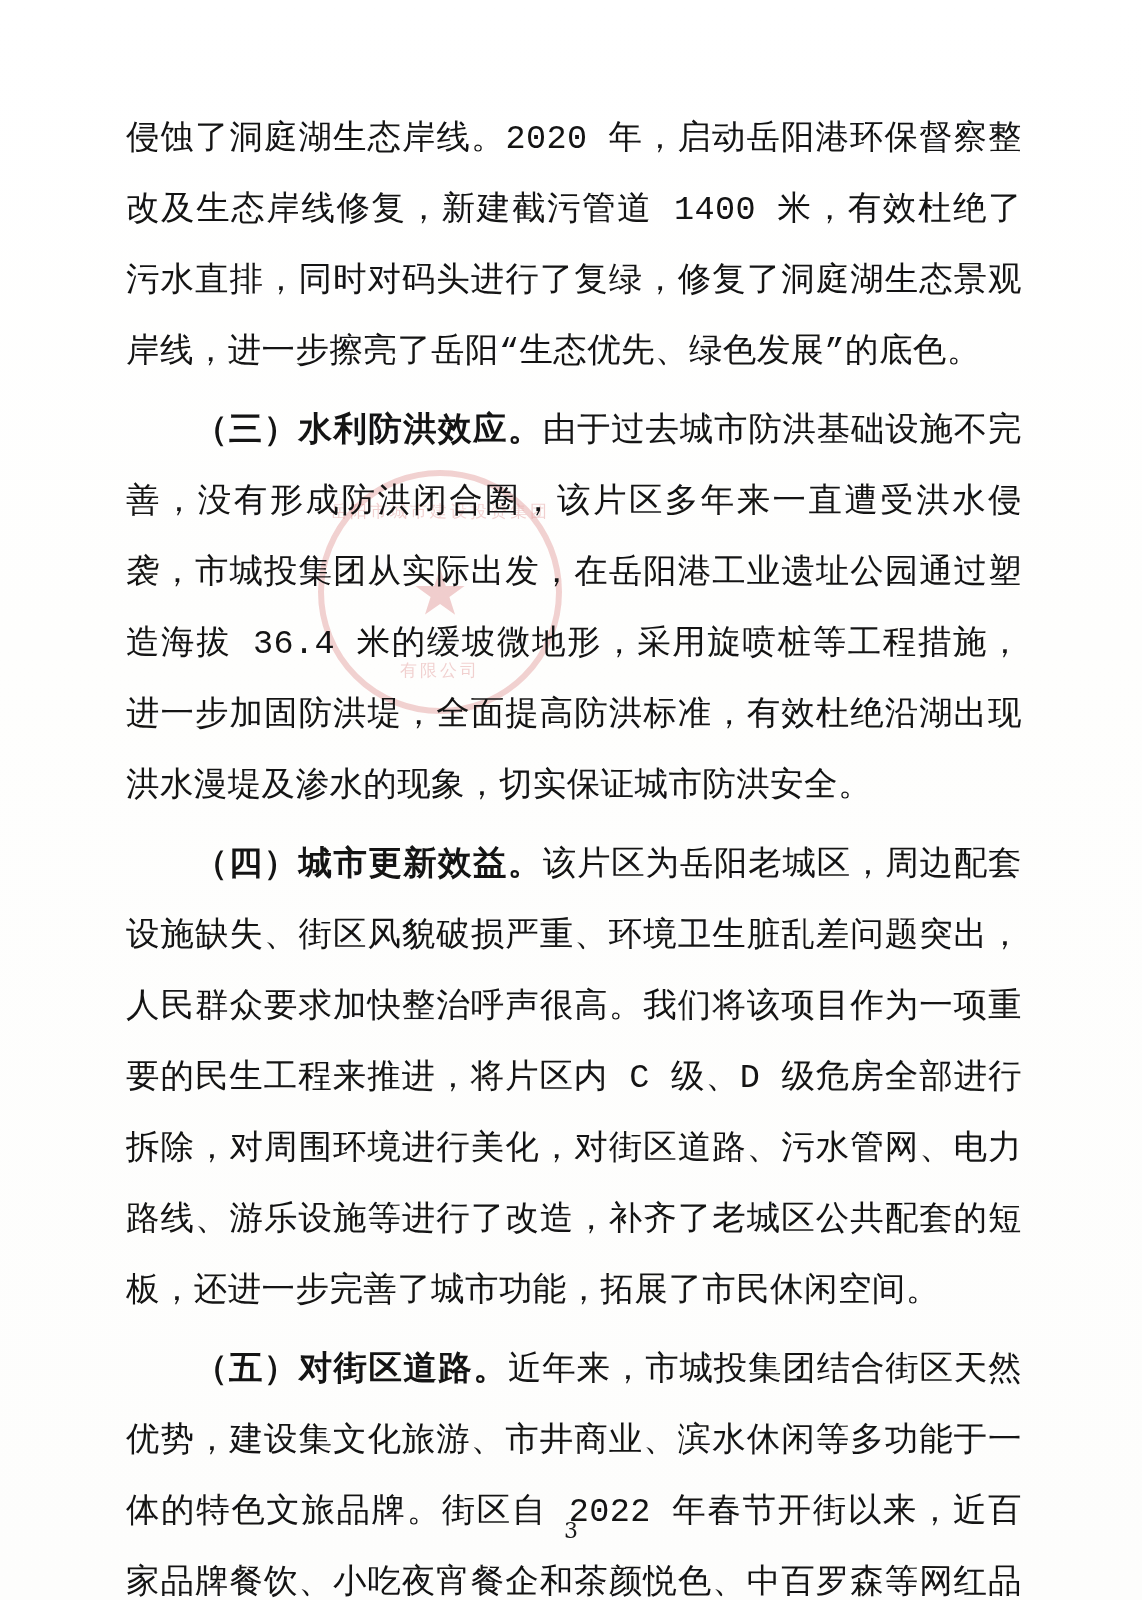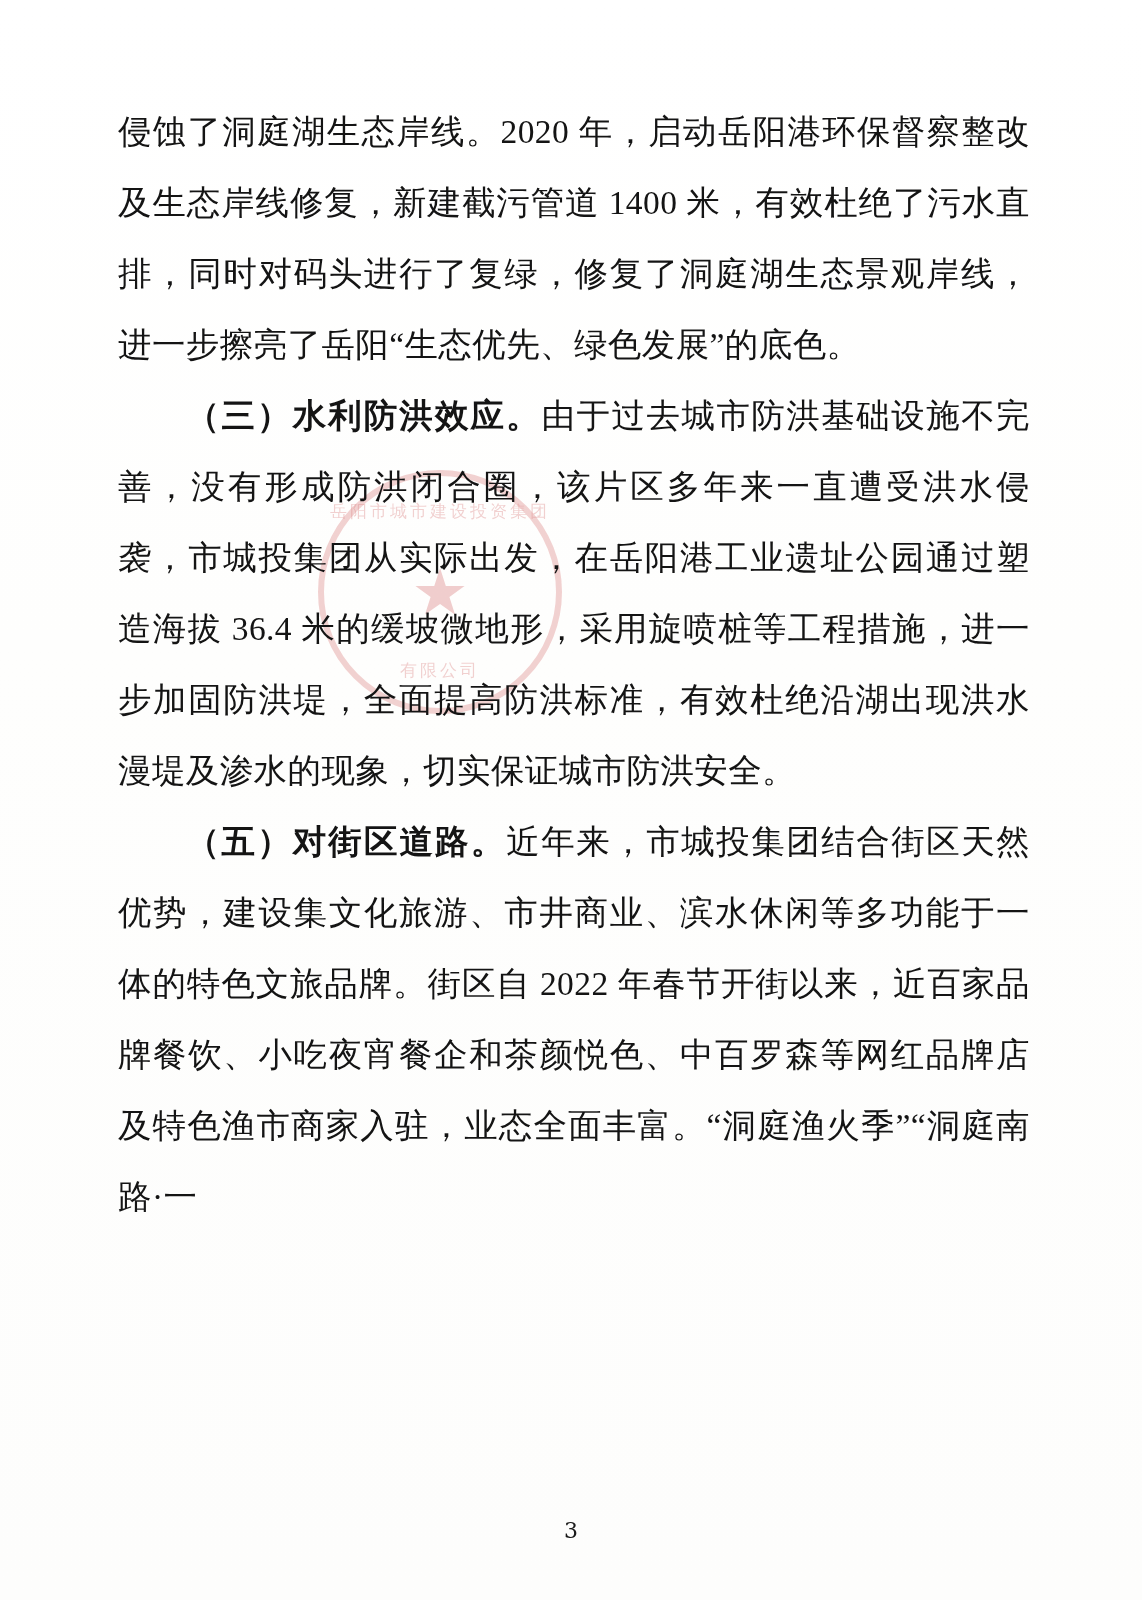--- a/index.html
+++ b/index.html
@@ -24,28 +24,28 @@
     background: linear-gradient(180deg, #ffffff 0%, #fefefd 40%, #fdfdfc 100%);
     pointer-events: none;
   }
   .content {
     position: absolute;
     left: 118px;
     top: 96px;
     width: 912px;
   }
   p {
-    margin: 0;
+    margin: 8px;
     font-size: 33.5px;
     line-height: 71px;
     color: #141414;
     text-align: justify;
     text-justify: inter-ideograph;
     letter-spacing: 0.4px;
-    font-family: Liberation Serif, serif;
+    font-family: Liberation Mono, monospace;
   }
   p.indent {
     text-indent: 68px;
   }
   p + p {
     margin-top: 0;
   }
   .lead {
     font-weight: bold;
     letter-spacing: 1px;
@@ -114,20 +114,23 @@
   <div class="content text-layer">
 
     <p>
       <span>侵蚀了洞庭湖生态岸线。2020 年，启动岳阳港环保督察整改及生态岸线修复，新建截污管道 1400 米，有效杜绝了污水直排，同时对码头进行了复绿，修复了洞庭湖生态景观岸线，进一步擦亮了岳阳“生态优先、绿色发展”的底色。</span>
     </p>
 
     <p class="indent">
       <span class="lead">（三）水利防洪效应。</span><span>由于过去城市防洪基础设施不完善，没有形成防洪闭合圈，该片区多年来一直遭受洪水侵袭，市城投集团从实际出发，在岳阳港工业遗址公园通过塑造海拔 36.4 米的缓坡微地形，采用旋喷桩等工程措施，进一步加固防洪堤，全面提高防洪标准，有效杜绝沿湖出现洪水漫堤及渗水的现象，切实保证城市防洪安全。</span>
     </p>
 
+    <p class="indent">
+      <span class="lead">（四）城市更新效益。</span><span>该片区为岳阳老城区，周边配套设施缺失、街区风貌破损严重、环境卫生脏乱差问题突出，人民群众要求加快整治呼声很高。我们将该项目作为一项重要的民生工程来推进，将片区内 C 级、D 级危房全部进行拆除，对周围环境进行美化，对街区道路、污水管网、电力路线、游乐设施等进行了改造，补齐了老城区公共配套的短板，还进一步完善了城市功能，拓展了市民休闲空间。</span>
+    </p>
 
     <p class="indent">
       <span class="lead">（五）对街区道路。</span><span>近年来，市城投集团结合街区天然优势，建设集文化旅游、市井商业、滨水休闲等多功能于一体的特色文旅品牌。街区自 2022 年春节开街以来，近百家品牌餐饮、小吃夜宵餐企和茶颜悦色、中百罗森等网红品牌店及特色渔市商家入驻，业态全面丰富。“洞庭渔火季”“洞庭南路·一</span>
     </p>
 
   </div>
 
   <div class="page-number">3</div>
 </div>
 

